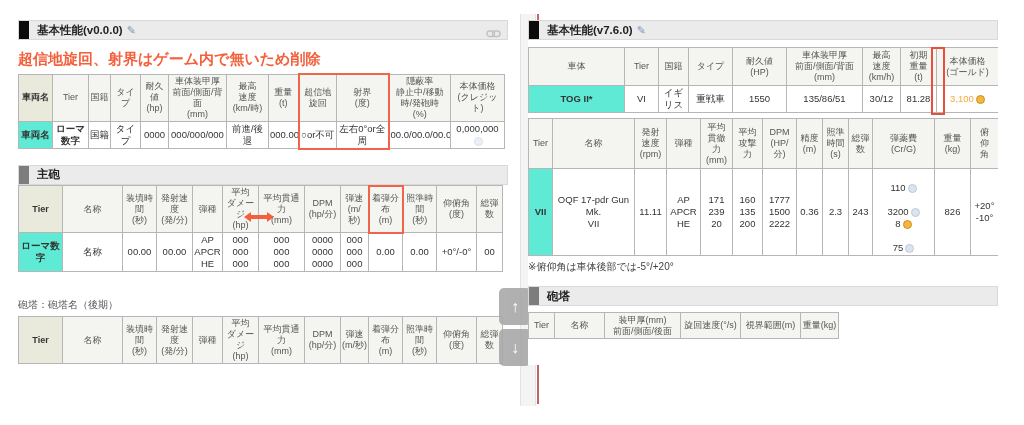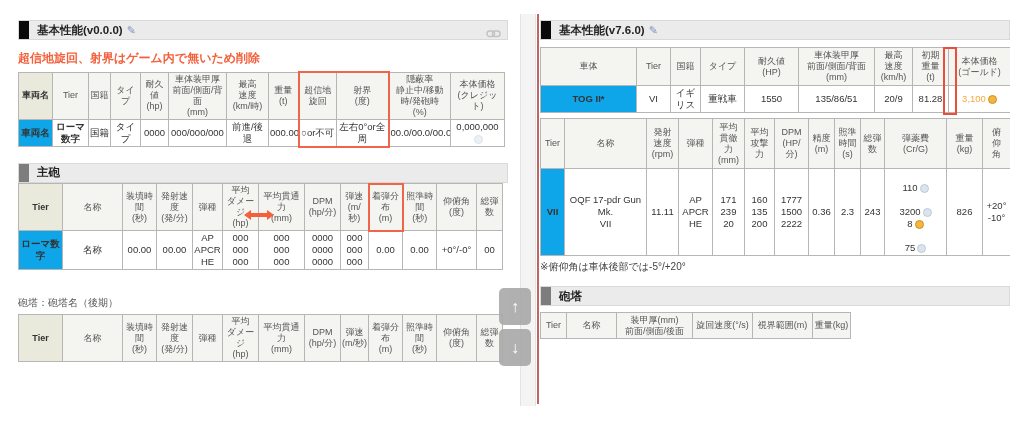--- a/index.html
+++ b/index.html
@@ -3,21 +3,21 @@
 <meta charset="utf-8">
 <style>
   html,body{margin:0;padding:0;background:#fff;}
   body{width:1024px;height:425px;overflow:hidden;
        font-family:"Liberation Sans","DejaVu Sans",sans-serif;color:#333;}
   #stage{position:relative;width:1024px;height:425px;background:#fff;overflow:hidden;}
 
   
   .panel{position:absolute;top:20px;overflow:hidden;background:#fff;}
   #left-panel{left:18px;width:502px;height:353px;}
-  #right-panel{left:540px;width:470px;height:345px;}
+  #right-panel{left:528px;width:470px;height:345px;}
   #divider-strip{position:absolute;left:520px;top:14px;width:14px;height:392px;
        background:#f4f4f4;border-left:1px solid #e3e3e3;border-right:1px solid #e3e3e3;}
   #red-divider{position:absolute;left:537px;top:14px;width:2px;height:390px;background:#c06565;}
 
   
   .secbar{position:relative;height:18px;background:#ebebeb;border:1px solid #d9d9d9;
           display:flex;align-items:center;}
   .secbar .sq{width:10px;height:18px;margin-right:8px;flex:0 0 auto;}
   .sq-black{background:#0a0a0a;}
   .sq-gray{background:#7d7d7d;}
@@ -25,24 +25,24 @@
   .pencil{font-size:11px;color:#7f98c0;margin-left:4px;cursor:pointer;}
   .linkicon{position:absolute;right:6px;top:4px;opacity:.75;cursor:pointer;}
 
   
   table{border-collapse:collapse;table-layout:fixed;}
   th,td{border:1px solid #b6b6b6;text-align:center;vertical-align:middle;
         white-space:pre-line;padding:1px 1px;overflow:hidden;}
   th{background:#f4f4f1;color:#555;font-weight:normal;font-size:9px;line-height:11px;}
   td{color:#333;font-size:9.5px;line-height:12px;background:#fff;}
   th.corner{background:#e9e9dc;font-weight:bold;color:#333;}
-  td.rowhead{background:#0ea5e9;font-weight:bold;}
+  td.rowhead{background:#5eead4;font-weight:bold;}
   .caption{font-size:10px;color:#555;}
   .note{font-size:10px;color:#444;}
-  .annot{font-size:12px;font-weight:bold;color:#f4603c;}
+  .annot{font-size:15px;font-weight:bold;color:#f4603c;}
 
   
   .hl-t{border-top:2px solid #f0654a !important;}
   .hl-b{border-bottom:2px solid #f0654a !important;}
   .hl-l{border-left:2px solid #f0654a !important;}
   .hl-r{border-right:2px solid #f0654a !important;}
   th.hl-all{border:2px solid #f0654a !important;}
 
   
   .coin{display:inline-block;width:7px;height:7px;border-radius:50%;
@@ -345,21 +345,21 @@
 (ゴールド)</th>
         </tr>
         <tr style="height:26px;">
           <td class="rowhead">TOG II*</td>
           <td>VI</td>
           <td>イギ
 リス</td>
           <td>重戦車</td>
           <td>1550</td>
           <td>135/86/51</td>
-          <td>20/9</td>
+          <td>30/12</td>
           <td>81.28</td>
           <td><span class="gold-text">3,100</span><span class="coin coin-gold"></span></td>
         </tr>
       </tbody>
         </table>
       <div class="red-vbox"></div>
     </div>
 
 
     <table style="width:470px;margin-top:5px;">

